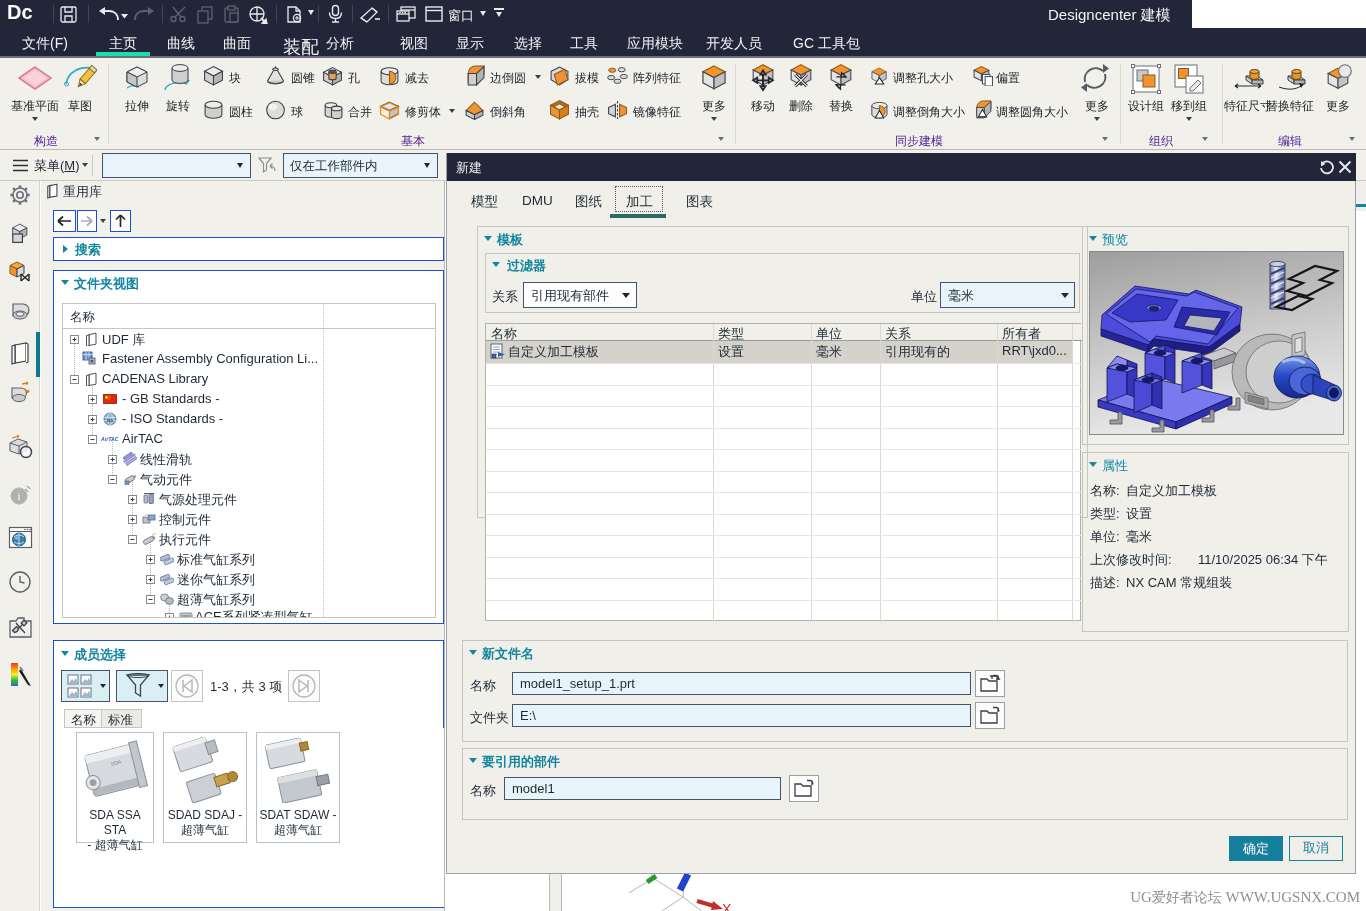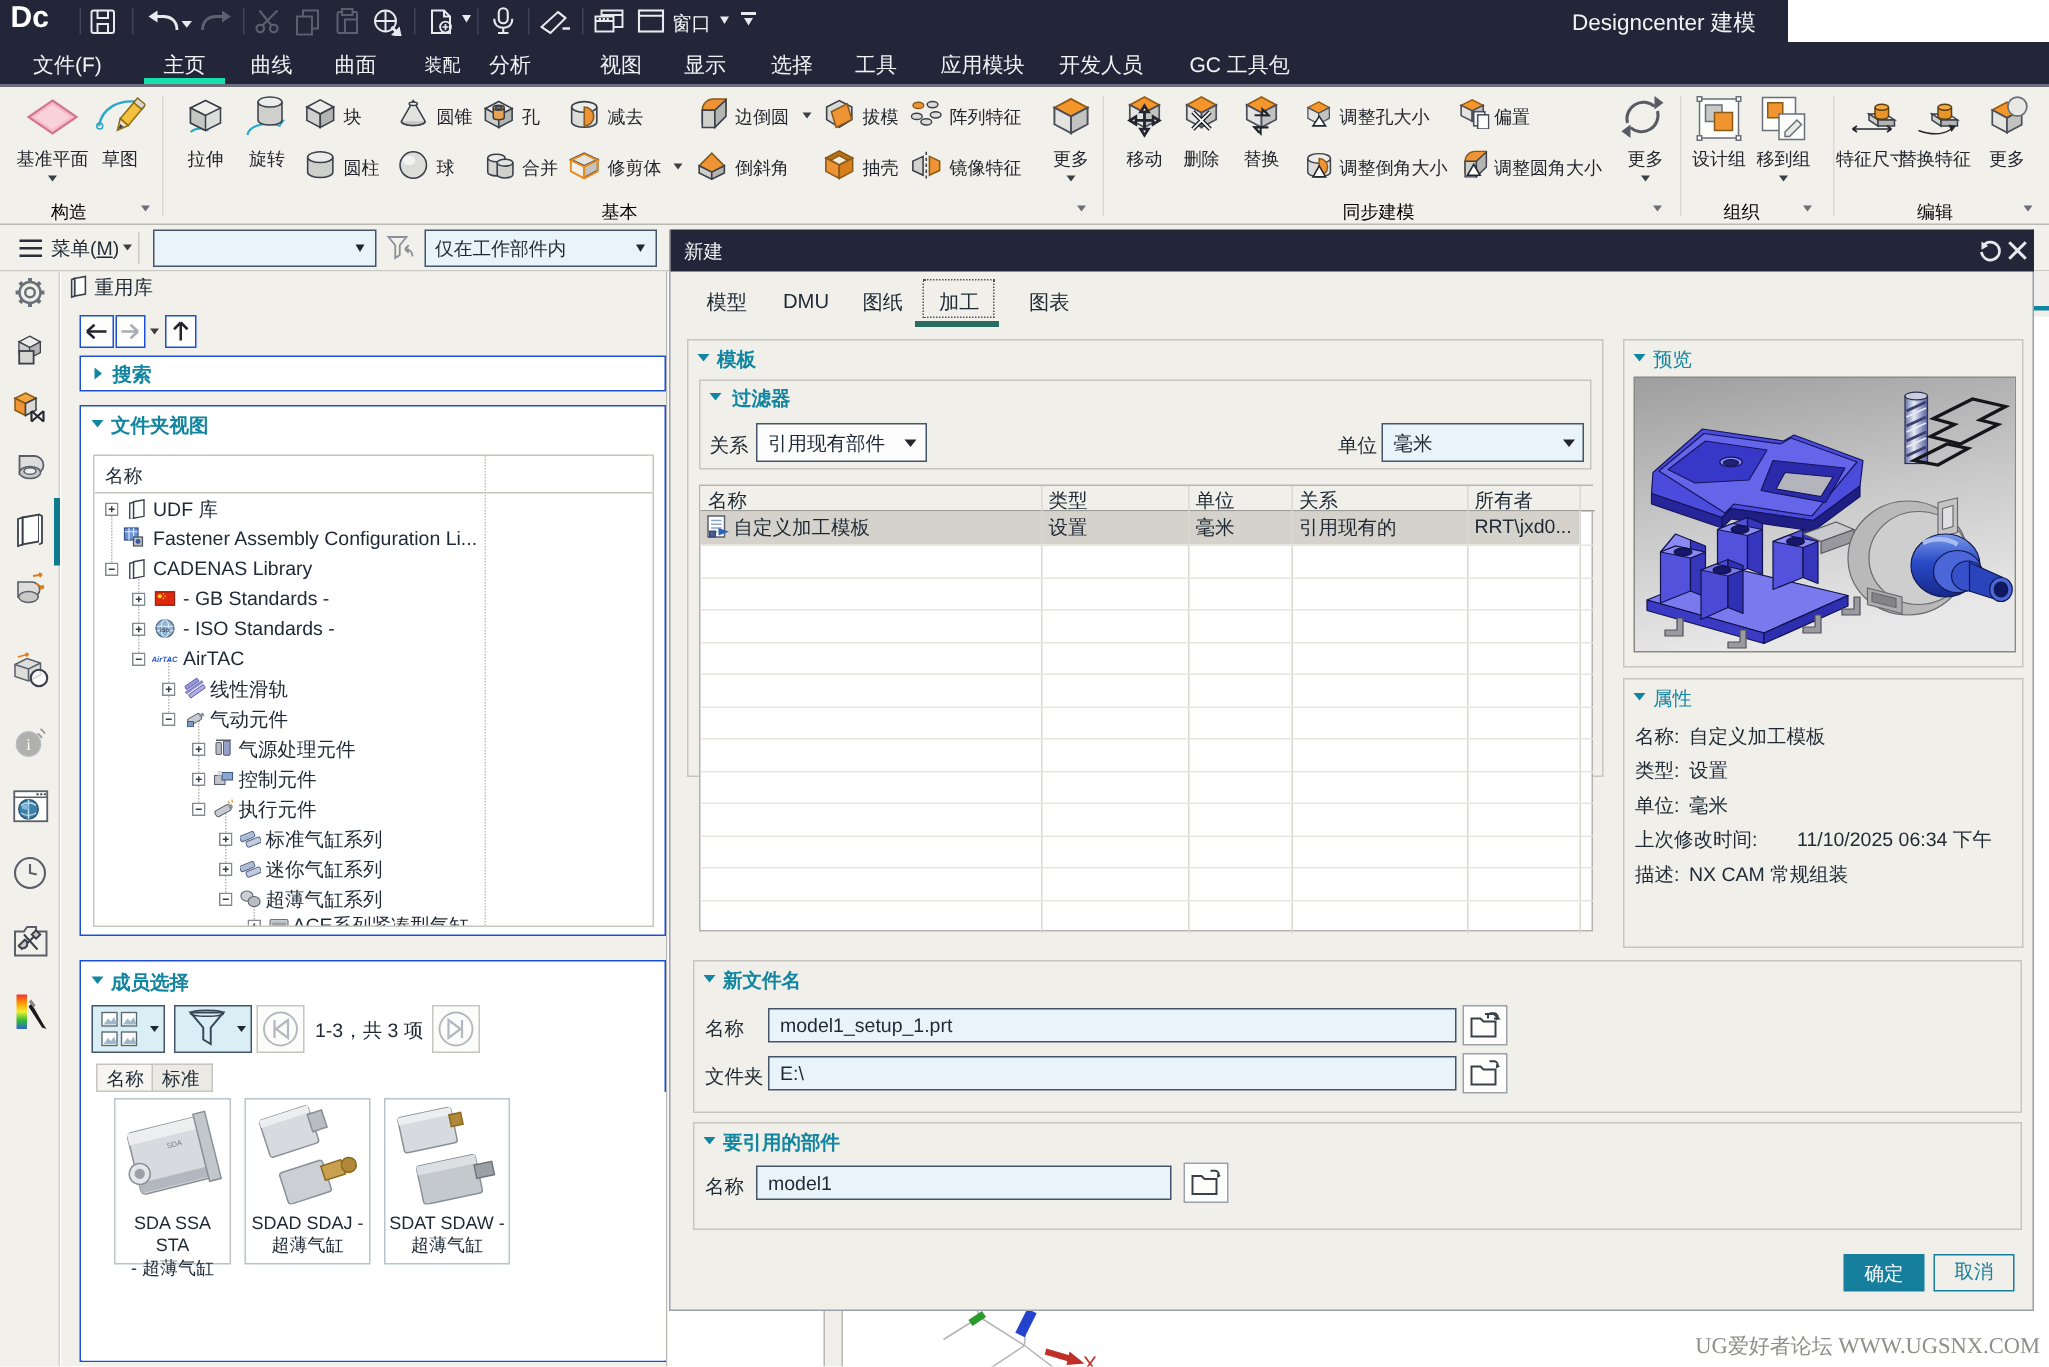--- a/index.html
+++ b/index.html
@@ -9,21 +9,21 @@
 .wtxt{color:#f2f3f5}
 .teal{color:#1286a0}
 .ink{color:#1e2935}
 .box{background:#fff;border:1px solid #1d4ed8}
 .inp{background:#e8f4f9;border:1px solid #44546a}
 .sep{background:#3c4658;width:1px}
 .t13{font-size:13px}
 svg{display:block}
 .ric{position:absolute;transform:translateX(-50%)}
 .rlbl{position:absolute;font-size:12px;color:#23262e;white-space:nowrap;transform:translateX(-50%)}
-.glbl{position:absolute;font-size:12px;color:#000000;white-space:nowrap;transform:translateX(-50%)}
+.glbl{position:absolute;font-size:12px;color:#4c1d95;white-space:nowrap;transform:translateX(-50%)}
 .dar{position:absolute;width:0;height:0;border:3.3px solid transparent;border-top:4.4px solid #3a3f44;transform:translateX(-50%)}
 .slbl{position:absolute;font-size:12px;color:#23262e;white-space:nowrap}
 .vsep{position:absolute;width:1px;background:#d9d8d3;top:6px;height:80px}
 </style></head>
 <body>
 <div id="stage">
 
 <div class="abs navy" style="left:0;top:0;width:1192px;height:28px" id="titlebar">
 <div class="abs" style="left:7px;top:1px;font-size:20px;font-weight:bold;color:#fff">Dc</div>
 <div class="abs sep" style="left:53px;top:5px;height:18px"></div>
@@ -118,21 +118,21 @@
 <div class="abs" style="left:494px;top:8px;width:10px;height:1.6px;background:#e8eaee"></div>
 <div class="abs" style="left:495.5px;top:12px;width:0;height:0;border:3.5px solid transparent;border-top:5px solid #e8eaee"></div>
 <div class="abs wtxt" style="left:1048px;top:6px;font-size:15px">Designcenter 建模</div>
 </div>
 
 <div class="abs navy" style="left:0;top:28px;width:1366px;height:29px" id="menubar">
 <div class="abs wtxt" style="left:22px;top:7px;font-size:14px">文件(F)</div>
 <div class="abs wtxt" style="left:109px;top:7px;font-size:14px">主页</div>
 <div class="abs wtxt" style="left:167px;top:7px;font-size:14px">曲线</div>
 <div class="abs wtxt" style="left:223px;top:7px;font-size:14px">曲面</div>
-<div class="abs wtxt" style="left:283px;top:7px;font-size:12px">装配</div>
+<div class="abs wtxt" style="left:283px;top:7px;font-size:18px">装配</div>
 <div class="abs wtxt" style="left:326px;top:7px;font-size:14px">分析</div>
 <div class="abs wtxt" style="left:400px;top:7px;font-size:14px">视图</div>
 <div class="abs wtxt" style="left:456px;top:7px;font-size:14px">显示</div>
 <div class="abs wtxt" style="left:514px;top:7px;font-size:14px">选择</div>
 <div class="abs wtxt" style="left:570px;top:7px;font-size:14px">工具</div>
 <div class="abs wtxt" style="left:627px;top:7px;font-size:14px">应用模块</div>
 <div class="abs wtxt" style="left:706px;top:7px;font-size:14px">开发人员</div>
 <div class="abs wtxt" style="left:793px;top:7px;font-size:14px">GC 工具包</div>
 </div>
 <div class="abs" style="left:0;top:55.5px;width:1366px;height:2px;background:#6d6d7c"></div>
@@ -907,21 +907,21 @@
         </svg>
 </div>
 <div class="abs ink" style="left:24px;top:40px;font-size:13.5px">模型</div>
 <div class="abs ink" style="left:75px;top:40px;font-size:13.5px">DMU</div>
 <div class="abs ink" style="left:128px;top:40px;font-size:13.5px">图纸</div>
 <div class="abs" style="left:168px;top:33px;width:48px;height:26px;border:1px dotted #555"></div>
 <div class="abs ink" style="left:179px;top:40px;font-size:13.5px">加工</div>
 <div class="abs" style="left:163px;top:61px;width:56px;height:3.5px;background:#2a6b63"></div>
 <div class="abs ink" style="left:239px;top:40px;font-size:13.5px">图表</div>
 
-<div class="abs" style="left:11px;top:73px;width:611px;height:292px;border:1px solid #c6c5bf">
+<div class="abs" style="left:30px;top:73px;width:611px;height:292px;border:1px solid #c6c5bf">
 <div class="abs" style="left:6px;top:9px;width:0;height:0;border:4px solid transparent;border-top:5.5px solid #1286a0"></div>
 <div class="abs teal" style="left:19px;top:4px;font-size:13px;font-weight:bold">模板</div>
 <div class="abs" style="left:7px;top:26px;width:595px;height:60px;border:1px solid #c6c5bf">
 <div class="abs" style="left:6px;top:8px;width:0;height:0;border:4px solid transparent;border-top:5.5px solid #1286a0"></div>
 <div class="abs teal" style="left:21px;top:3px;font-size:13px;font-weight:bold">过滤器</div>
 <div class="abs ink t13" style="left:6px;top:34px">关系</div>
 <div class="abs" style="left:37px;top:28px;width:114px;height:26px;background:#fdfdfd;border:1px solid #44546a">
             <span class="ink t13" style="position:absolute;left:7px;top:4px">引用现有部件</span>
             <div class="abs" style="left:98px;top:10px;width:0;height:0;border:4px solid transparent;border-top:5.5px solid #23262e"></div>
           </div>

